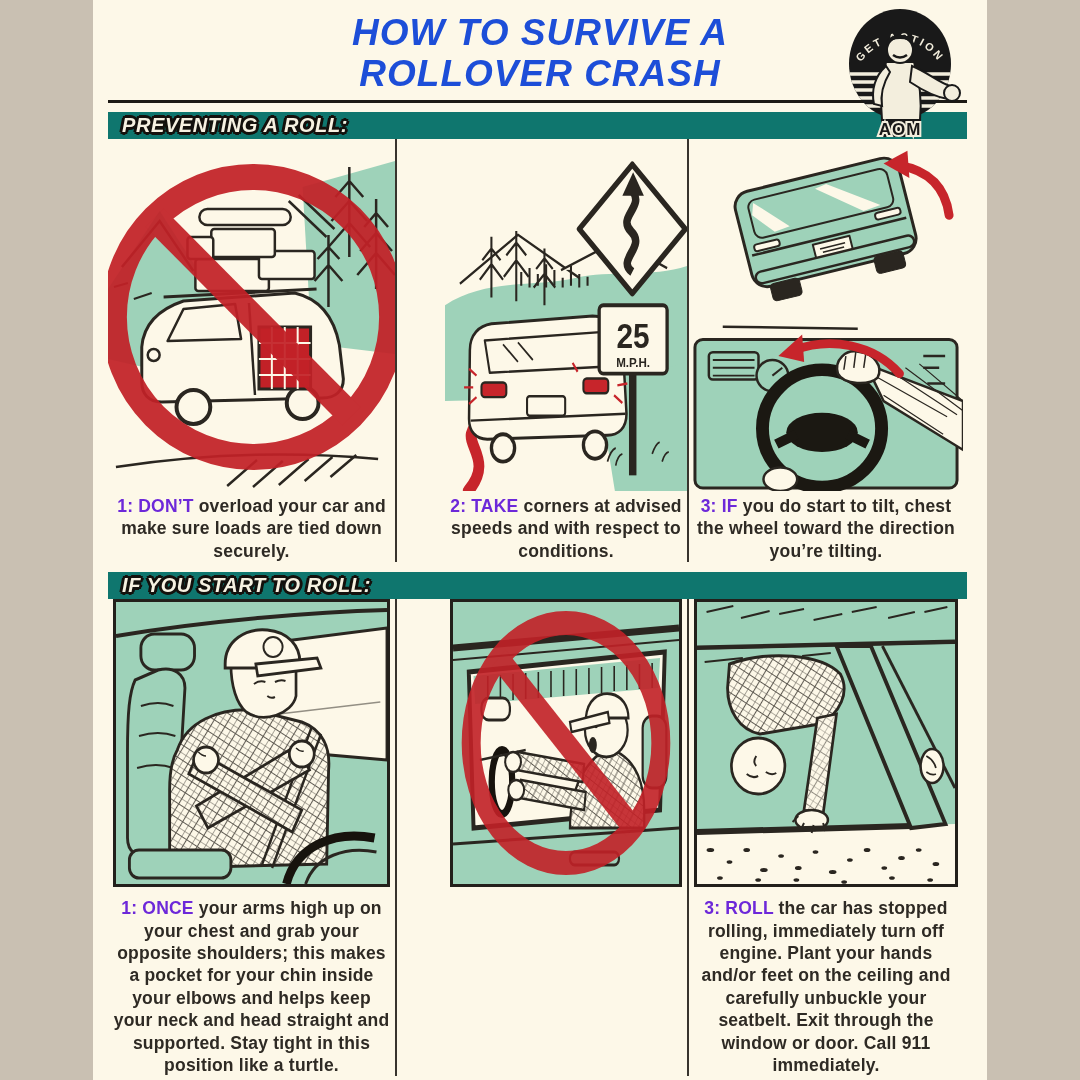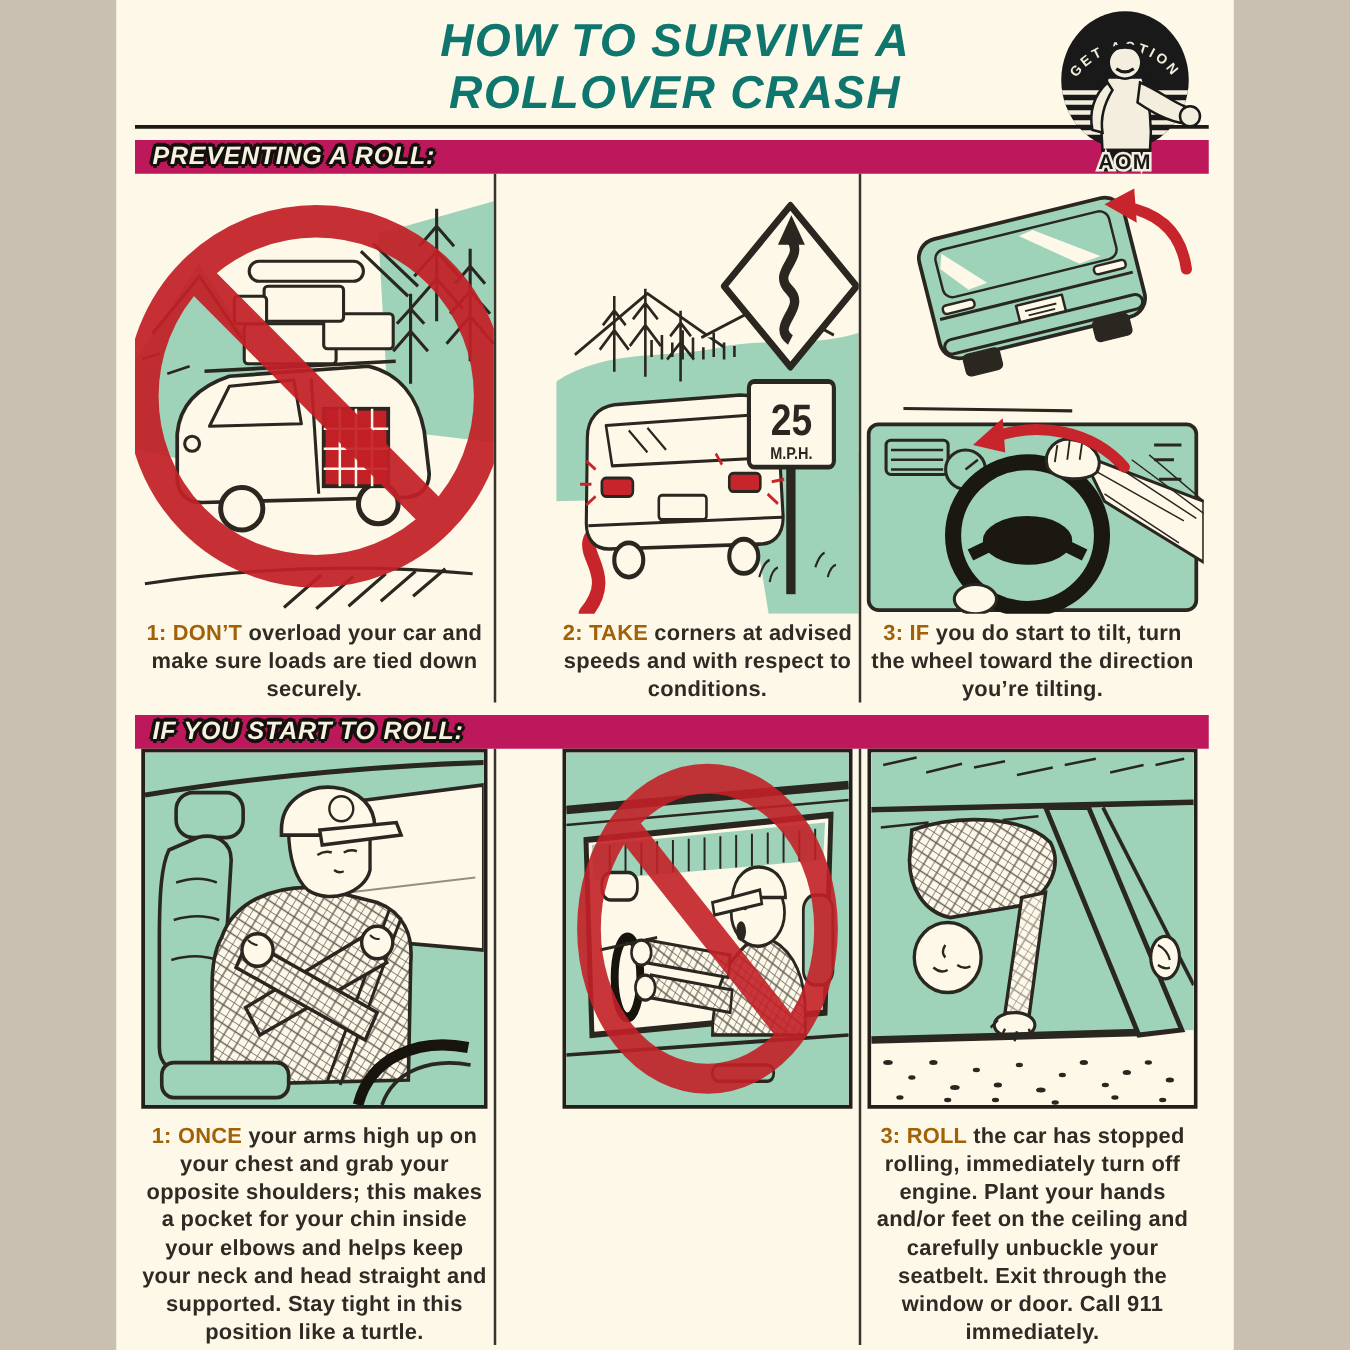--- a/index.html
+++ b/index.html
@@ -3,29 +3,29 @@
 <meta charset="utf-8">
 <style>
   * { margin:0; padding:0; box-sizing:border-box; }
   html,body { width:1080px; height:1080px; overflow:hidden; }
   body { background:#c9c0b2; font-family:"Liberation Sans", sans-serif; }
   .canvas { width:1080px; height:1080px; display:flex; justify-content:center; }
   .poster { width:894px; height:1080px; background:#fdf8e8; position:relative; }
 
   
   .masthead { height:100px; position:relative; }
-  .title { padding-top:12px; text-align:center; color:#0f766e;
+  .title { padding-top:12px; text-align:center; color:#1d4ed8;
            font-weight:bold; font-style:italic; font-size:37px; line-height:1.12; letter-spacing:1px; }
   .logo { position:absolute; top:6px; right:24px; width:126px; height:134px; z-index:5; }
   .logo svg { width:100%; height:100%; display:block; }
 
   .content { padding:0 20px 0 15px; }
   .rule { height:3px; background:#1d1a15; }
 
-  .banner { margin-top:9px; height:27px; background:#be185d; line-height:27px;
+  .banner { margin-top:9px; height:27px; background:#0f766e; line-height:27px;
             padding-left:14px; }
   .banner span { color:#f6f1e1; font-size:20px; font-weight:bold; font-style:italic; letter-spacing:0.6px;
      text-shadow:-2px -2px 0 #14110d, 2px -2px 0 #14110d, -2px 2px 0 #14110d, 2px 2px 0 #14110d,
                  -3px 0 0 #14110d, 3px 0 0 #14110d, 0 -3px 0 #14110d, 0 3px 0 #14110d; }
   .banner + .row { margin-top:0; }
 
   .row { display:flex; }
   .row1 { margin-top:6px; }
   .panel { flex:0 0 287px; display:flex; flex-direction:column; }
   .panel.mid { flex-basis:292px;padding-left:48px; }
@@ -34,21 +34,21 @@
   .illus { width:100%; }
   .illus svg { width:100%; height:100%; display:block; }
   .row1 .illus { height:352px; }
   .row1 .caption-box { min-height:68px; padding:4px 4px 0 4px; }
   .row2 .illus { height:288px; padding:0 5px; }
   .row2 .illus svg { border:3px solid #23201b; }
   .row2 .caption-box { padding:10px 4px 0 4px; }
 
   .caption { text-align:center; font-size:17.5px; line-height:1.28; font-weight:600;
              color:#2e2a24; letter-spacing:0.2px; max-width:278px; margin:0 auto; }
-  .kw { color:#a16207; }
+  .kw { color:#6d28d9; }
 </style>
 </head>
 <body>
 
 <div class="canvas">
 <div class="poster">
 
   <header class="masthead">
     <div class="title">
       <div>HOW TO SURVIVE A</div>
@@ -216,21 +216,21 @@
             <polygon points="178,230 276,268 276,318 196,268" fill="#fdf8e8" stroke="#2a2620" stroke-width="2.5"></polygon>
             <path d="M190,244 l70,40 M204,238 l66,44 M218,234 l58,44 M196,262 l60,40 M232,230 l44,38" stroke="#2a2620" stroke-width="1.2" fill="none"></path>
             <path d="M150,240 C146,226 158,214 172,218 C186,220 196,232 190,244 C182,252 156,252 150,240 Z" fill="#fdf8e8" stroke="#2a2620" stroke-width="2.5"></path>
             <path d="M158,222 l-2,14 M168,218 l-2,16 M178,220 l-2,14" stroke="#2a2620" stroke-width="1.5" fill="none"></path>
             <ellipse cx="92" cy="348" rx="17" ry="12" fill="#fdf8e8" stroke="#2a2620" stroke-width="2.5"></ellipse>
             <path d="M212,240 C186,210 142,202 106,216" fill="none" stroke="#c7252b" stroke-width="9" stroke-linecap="round"></path>
             <polygon points="114,200 116,228 90,222" fill="#c7252b"></polygon>
           </svg>
         </div>
         <div class="caption-box">
-          <p class="caption"><span class="kw">3: IF</span> <span>you do start to tilt, turn the wheel toward the direction you’re tilting.</span></p>
+          <p class="caption"><span class="kw">3: IF</span> <span>you do start to tilt, chest the wheel toward the direction you’re tilting.</span></p>
         </div>
       </section>
     </div>
 
     <div class="banner" style="margin-top:10px">
       <span>IF YOU START TO ROLL:</span>
     </div>
 
     <div class="row row2">
 

